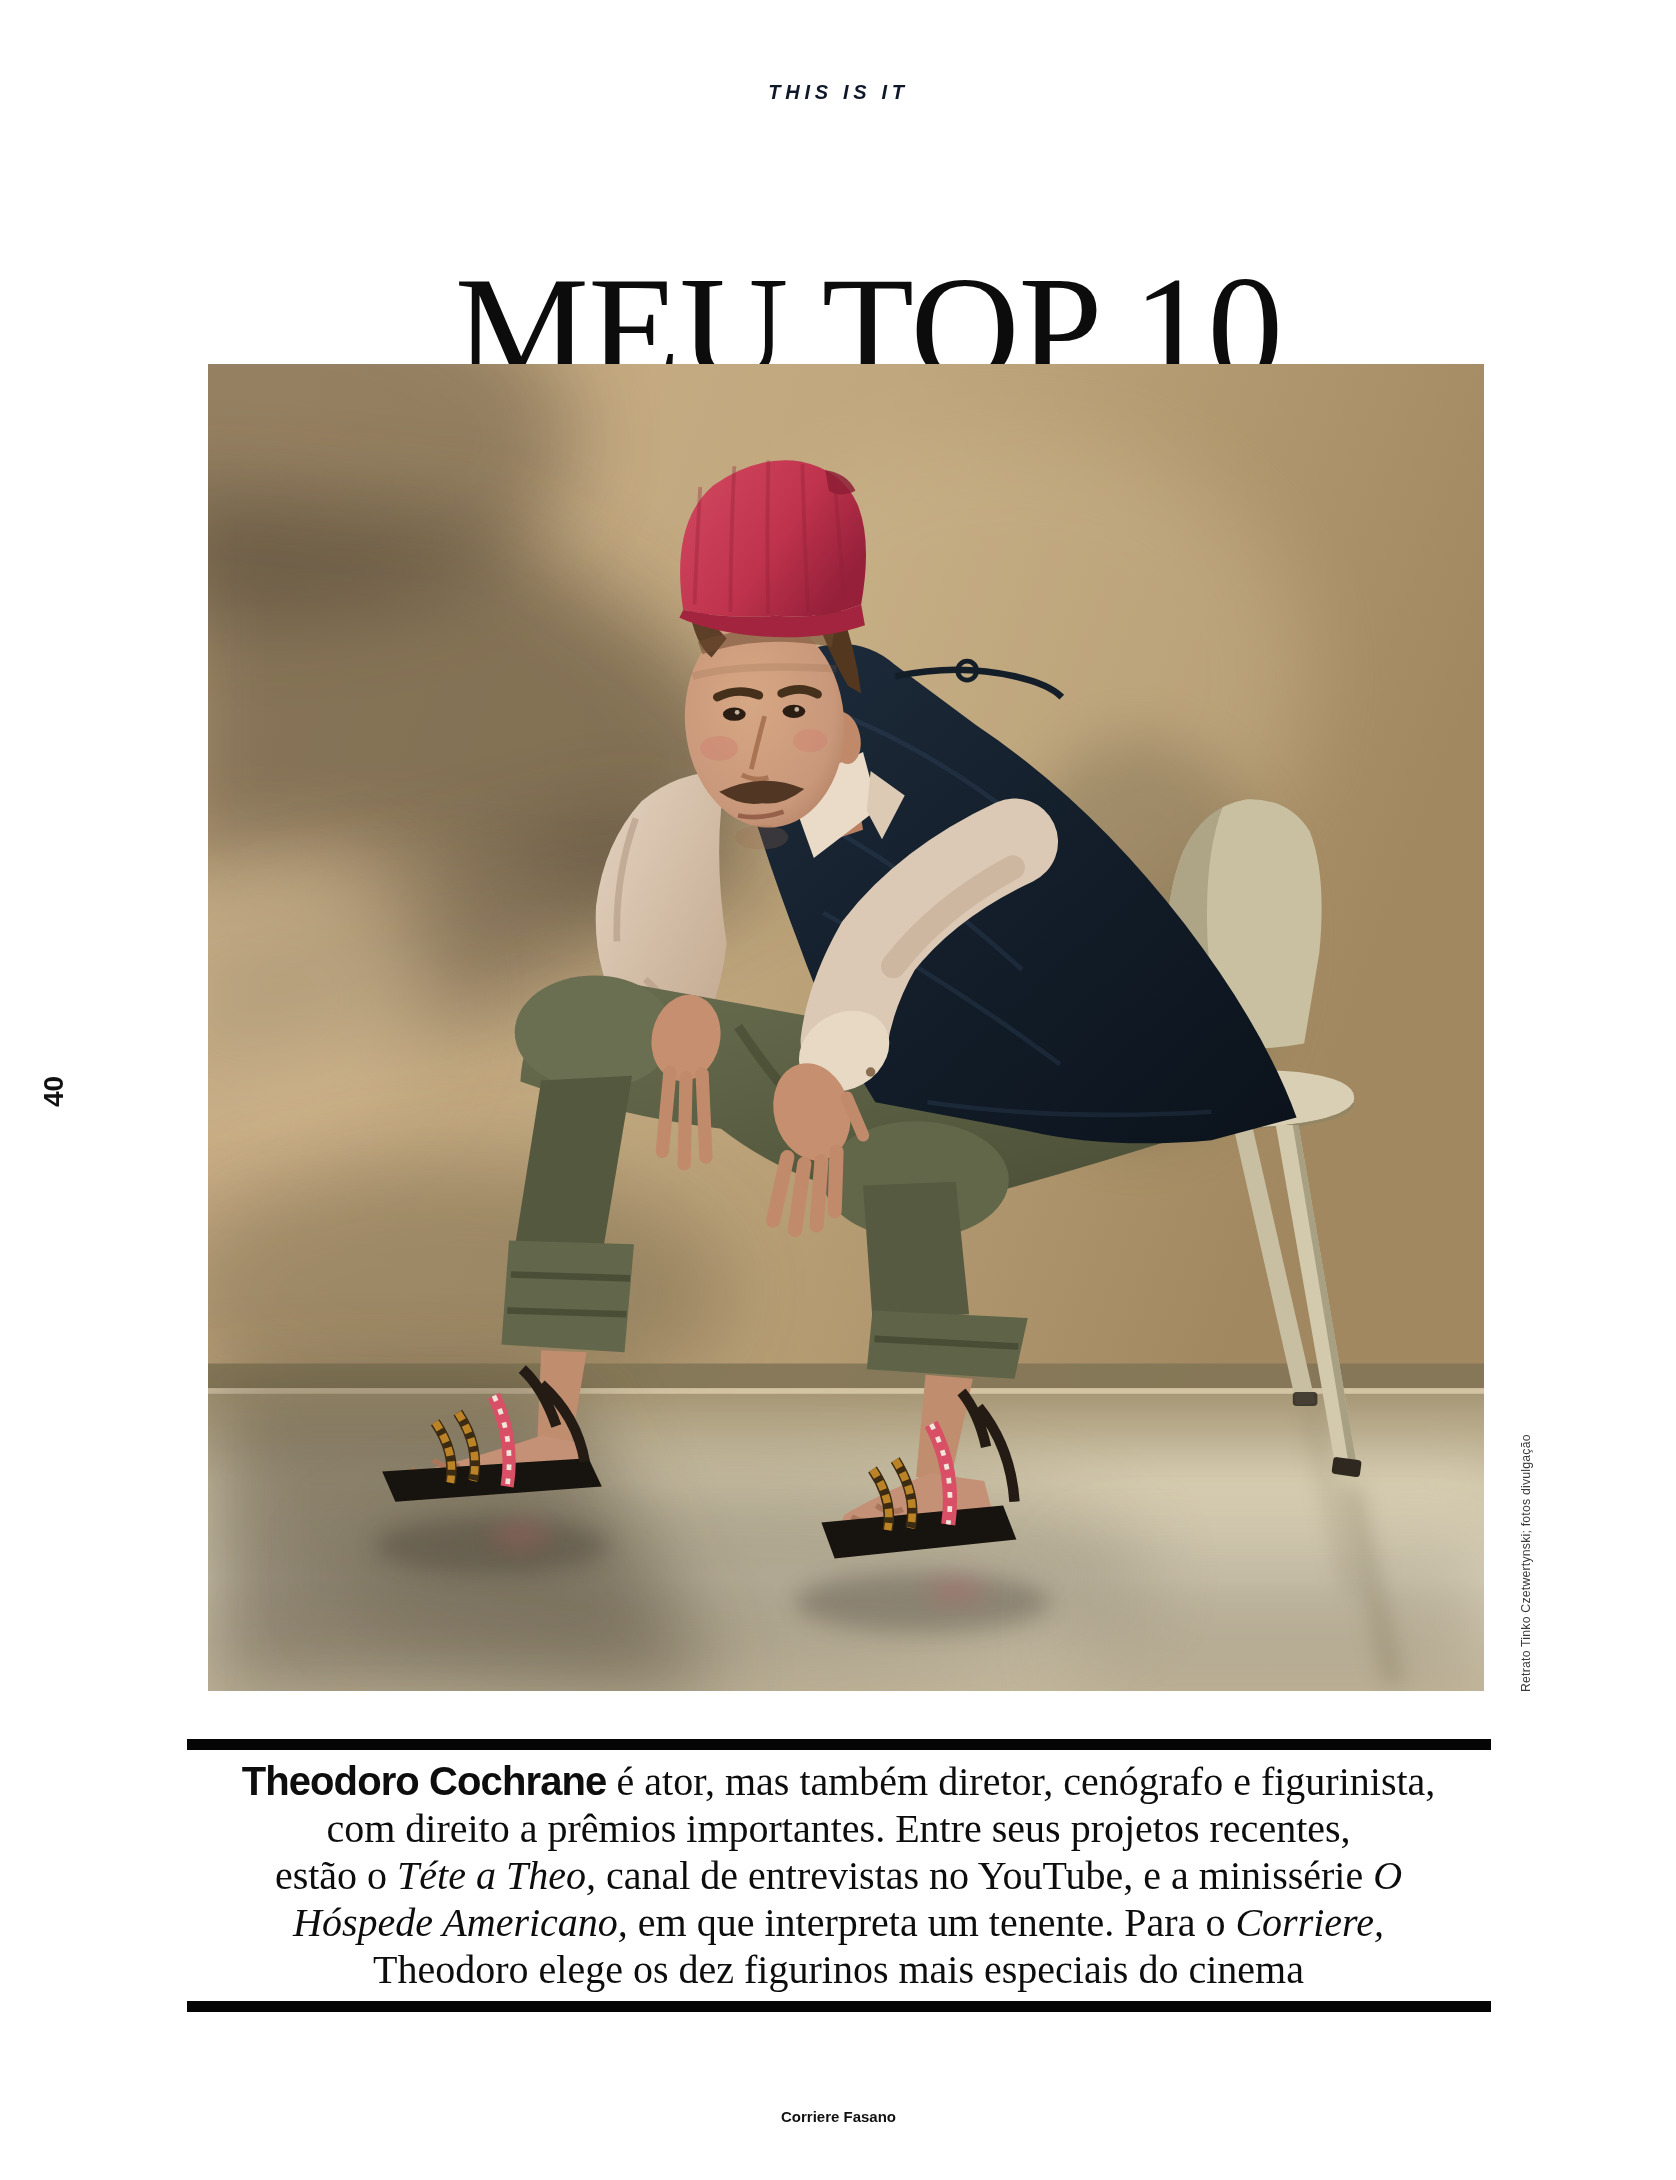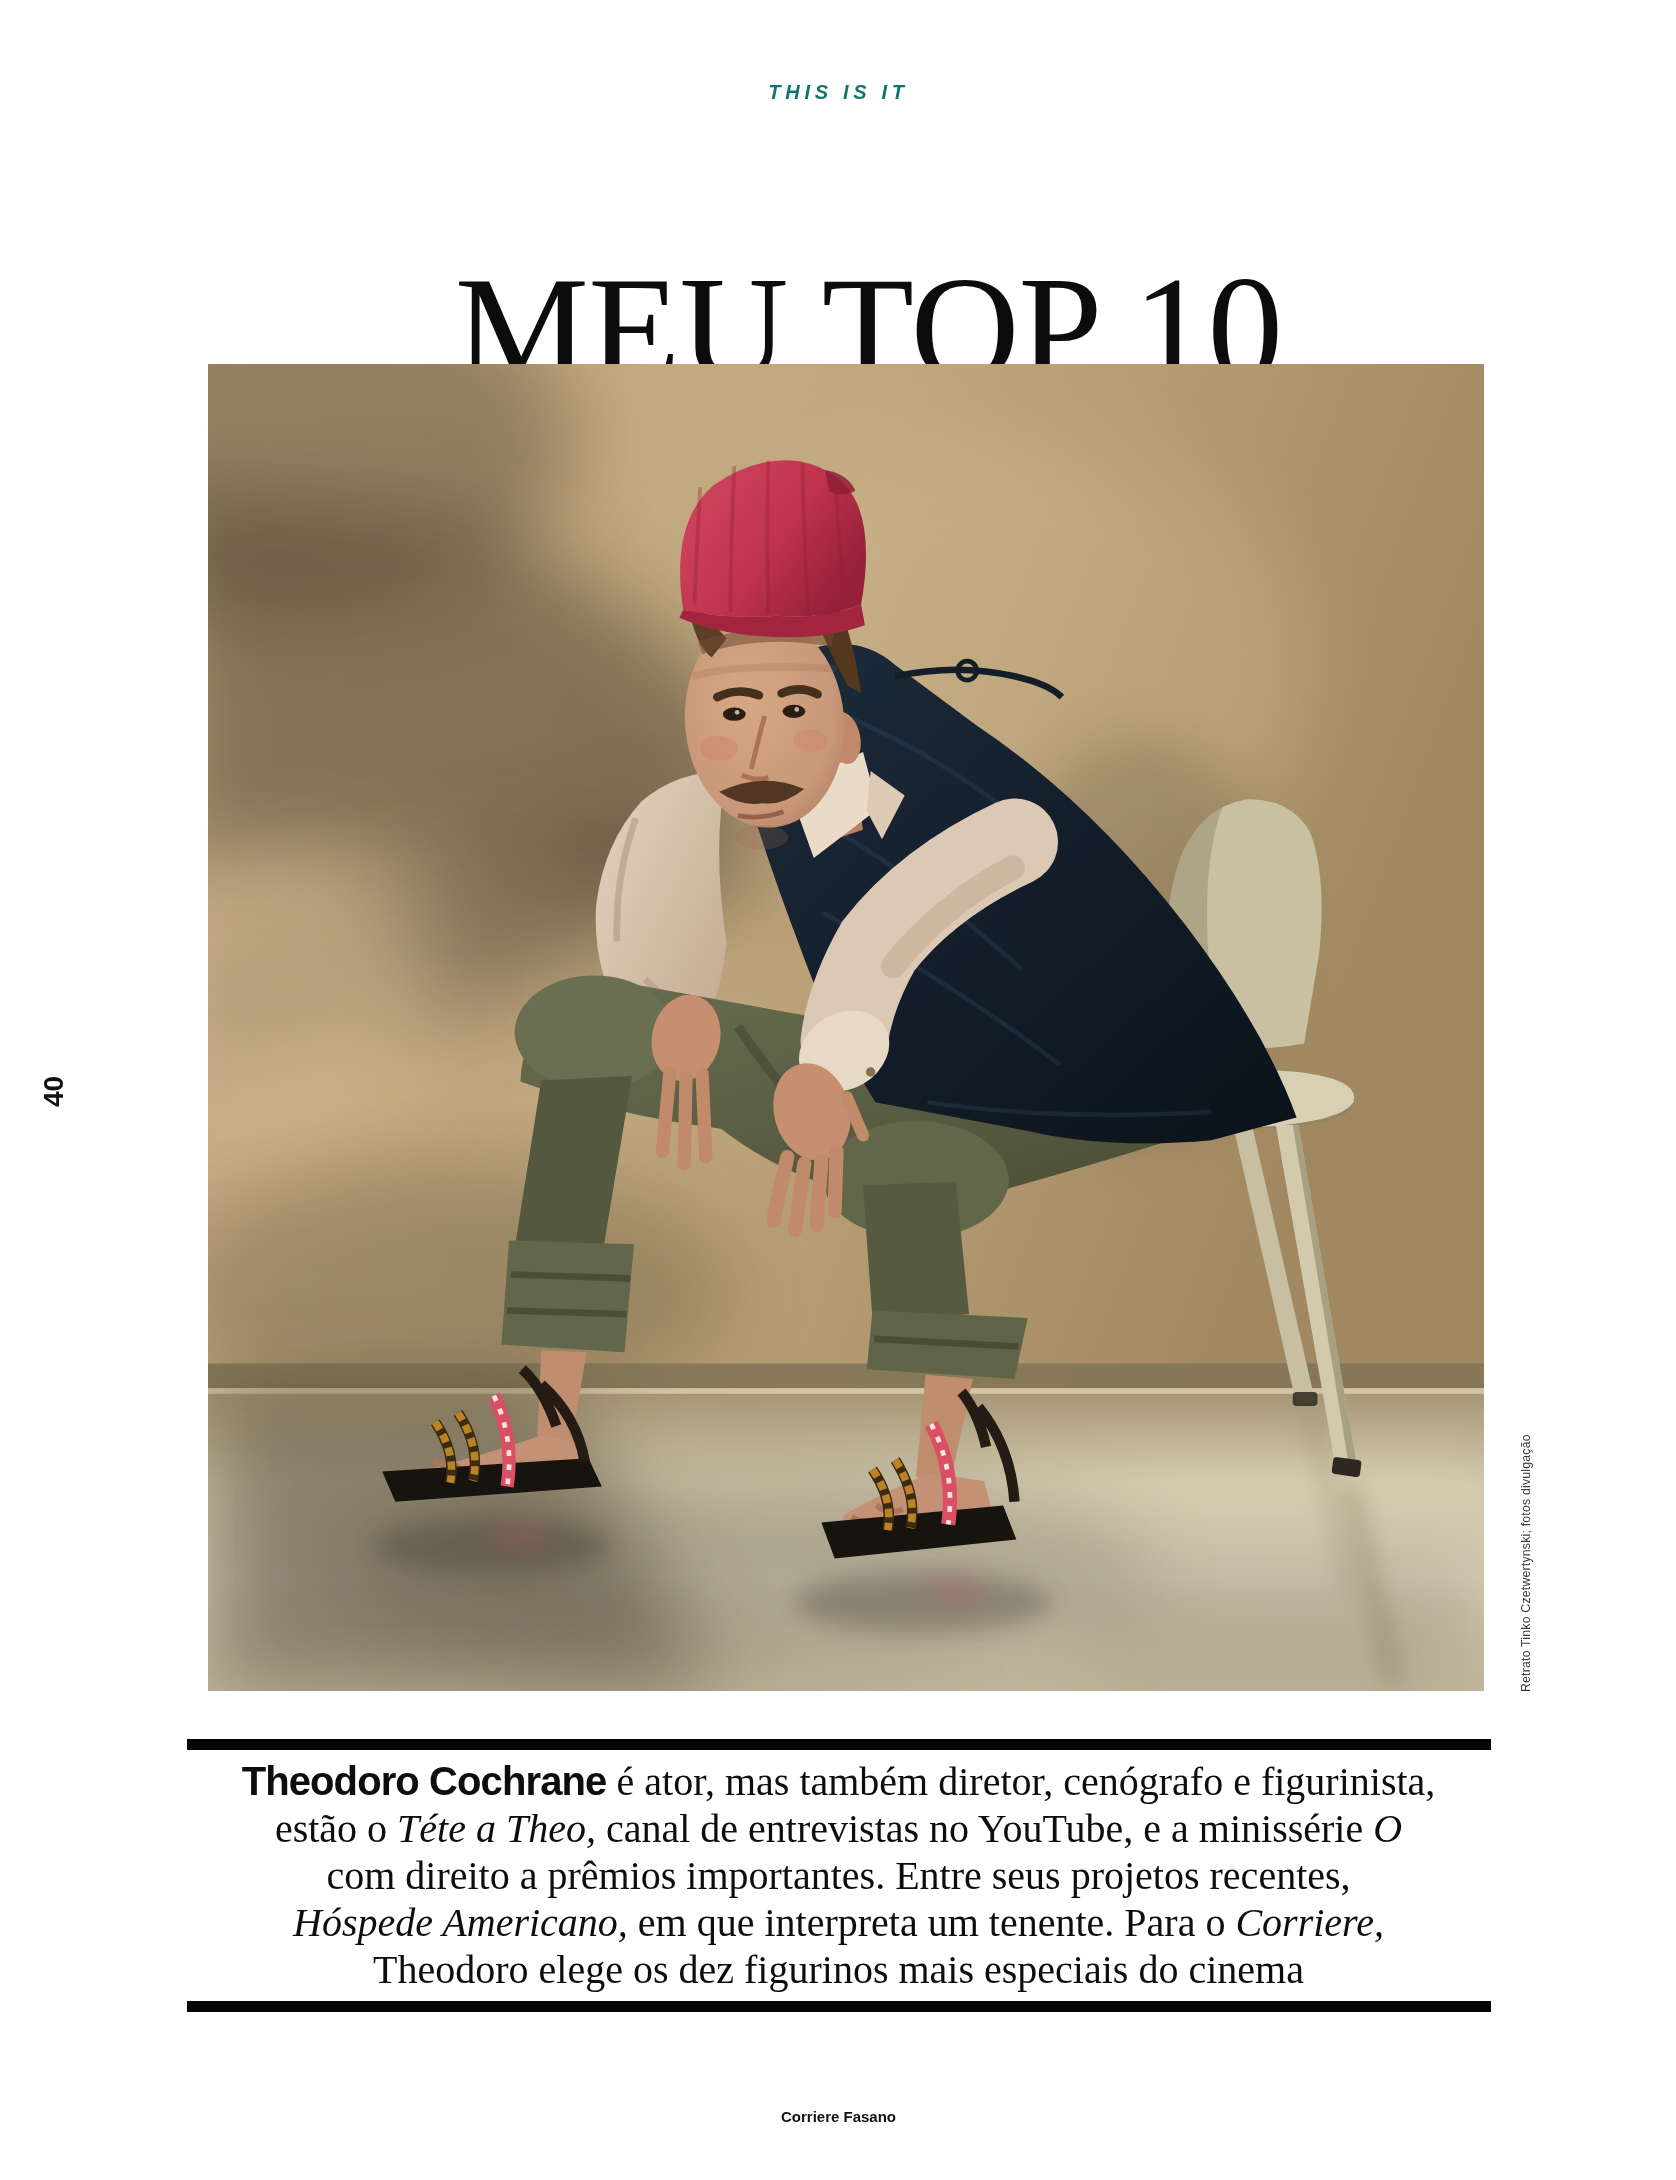--- a/index.html
+++ b/index.html
@@ -3,21 +3,21 @@
 <meta charset="utf-8">
 <style>
   html,body{margin:0;padding:0;}
   body{
     width:1677px;height:2180px;position:relative;background:#ffffff;
     font-family:"Liberation Serif", serif;overflow:hidden;
   }
   .kicker{
     position:absolute;top:81px;left:0;width:100%;text-align:center;
     font-family:"Liberation Sans", sans-serif;font-weight:700;font-style:italic;
-    font-size:20px;letter-spacing:4.7px;color:#0f766e;
+    font-size:20px;letter-spacing:4.7px;color:#0f172a;
   }
   .title{
     position:absolute;top:153px;left:0;width:100%;text-align:center;
     font-family:"Liberation Serif", serif;font-weight:400;
     font-size:151px;line-height:1;letter-spacing:-0.9px;color:#0c0c0c;
     white-space:nowrap;
     margin-left:30px;
   }
   .photo-wrap{
     position:absolute;left:208px;top:364px;width:1276px;height:1327px;
@@ -272,22 +272,22 @@
   </g>
 </svg>
 </figure>
 
 <div class="credit">Retrato Tinko Czetwertynski; fotos divulgação</div>
 
 <section class="intro">
   <div class="rule rule-top"></div>
   <div class="intro-lines" id="intro-lines">
       <div class="intro-line"><span class="bold">Theodoro Cochrane </span><span>é ator, mas também diretor, cenógrafo e figurinista,</span></div>
+      <div class="intro-line"><span>com direito a prêmios importantes. Entre seus projetos recentes,</span></div>
       <div class="intro-line"><span>estão o </span><span class="italic">Téte a Theo,</span><span> canal de entrevistas no YouTube, e a minissérie </span><span class="italic">O</span></div>
-      <div class="intro-line"><span>com direito a prêmios importantes. Entre seus projetos recentes,</span></div>
       <div class="intro-line"><span class="italic">Hóspede Americano,</span><span> em que interpreta um tenente. Para o </span><span class="italic">Corriere,</span></div>
       <div class="intro-line"><span>Theodoro elege os dez figurinos mais especiais do cinema</span></div>
     </div>
   <div class="rule rule-bottom"></div>
 </section>
 
 <div class="footer">Corriere Fasano</div>
 
 
 </body></html>

